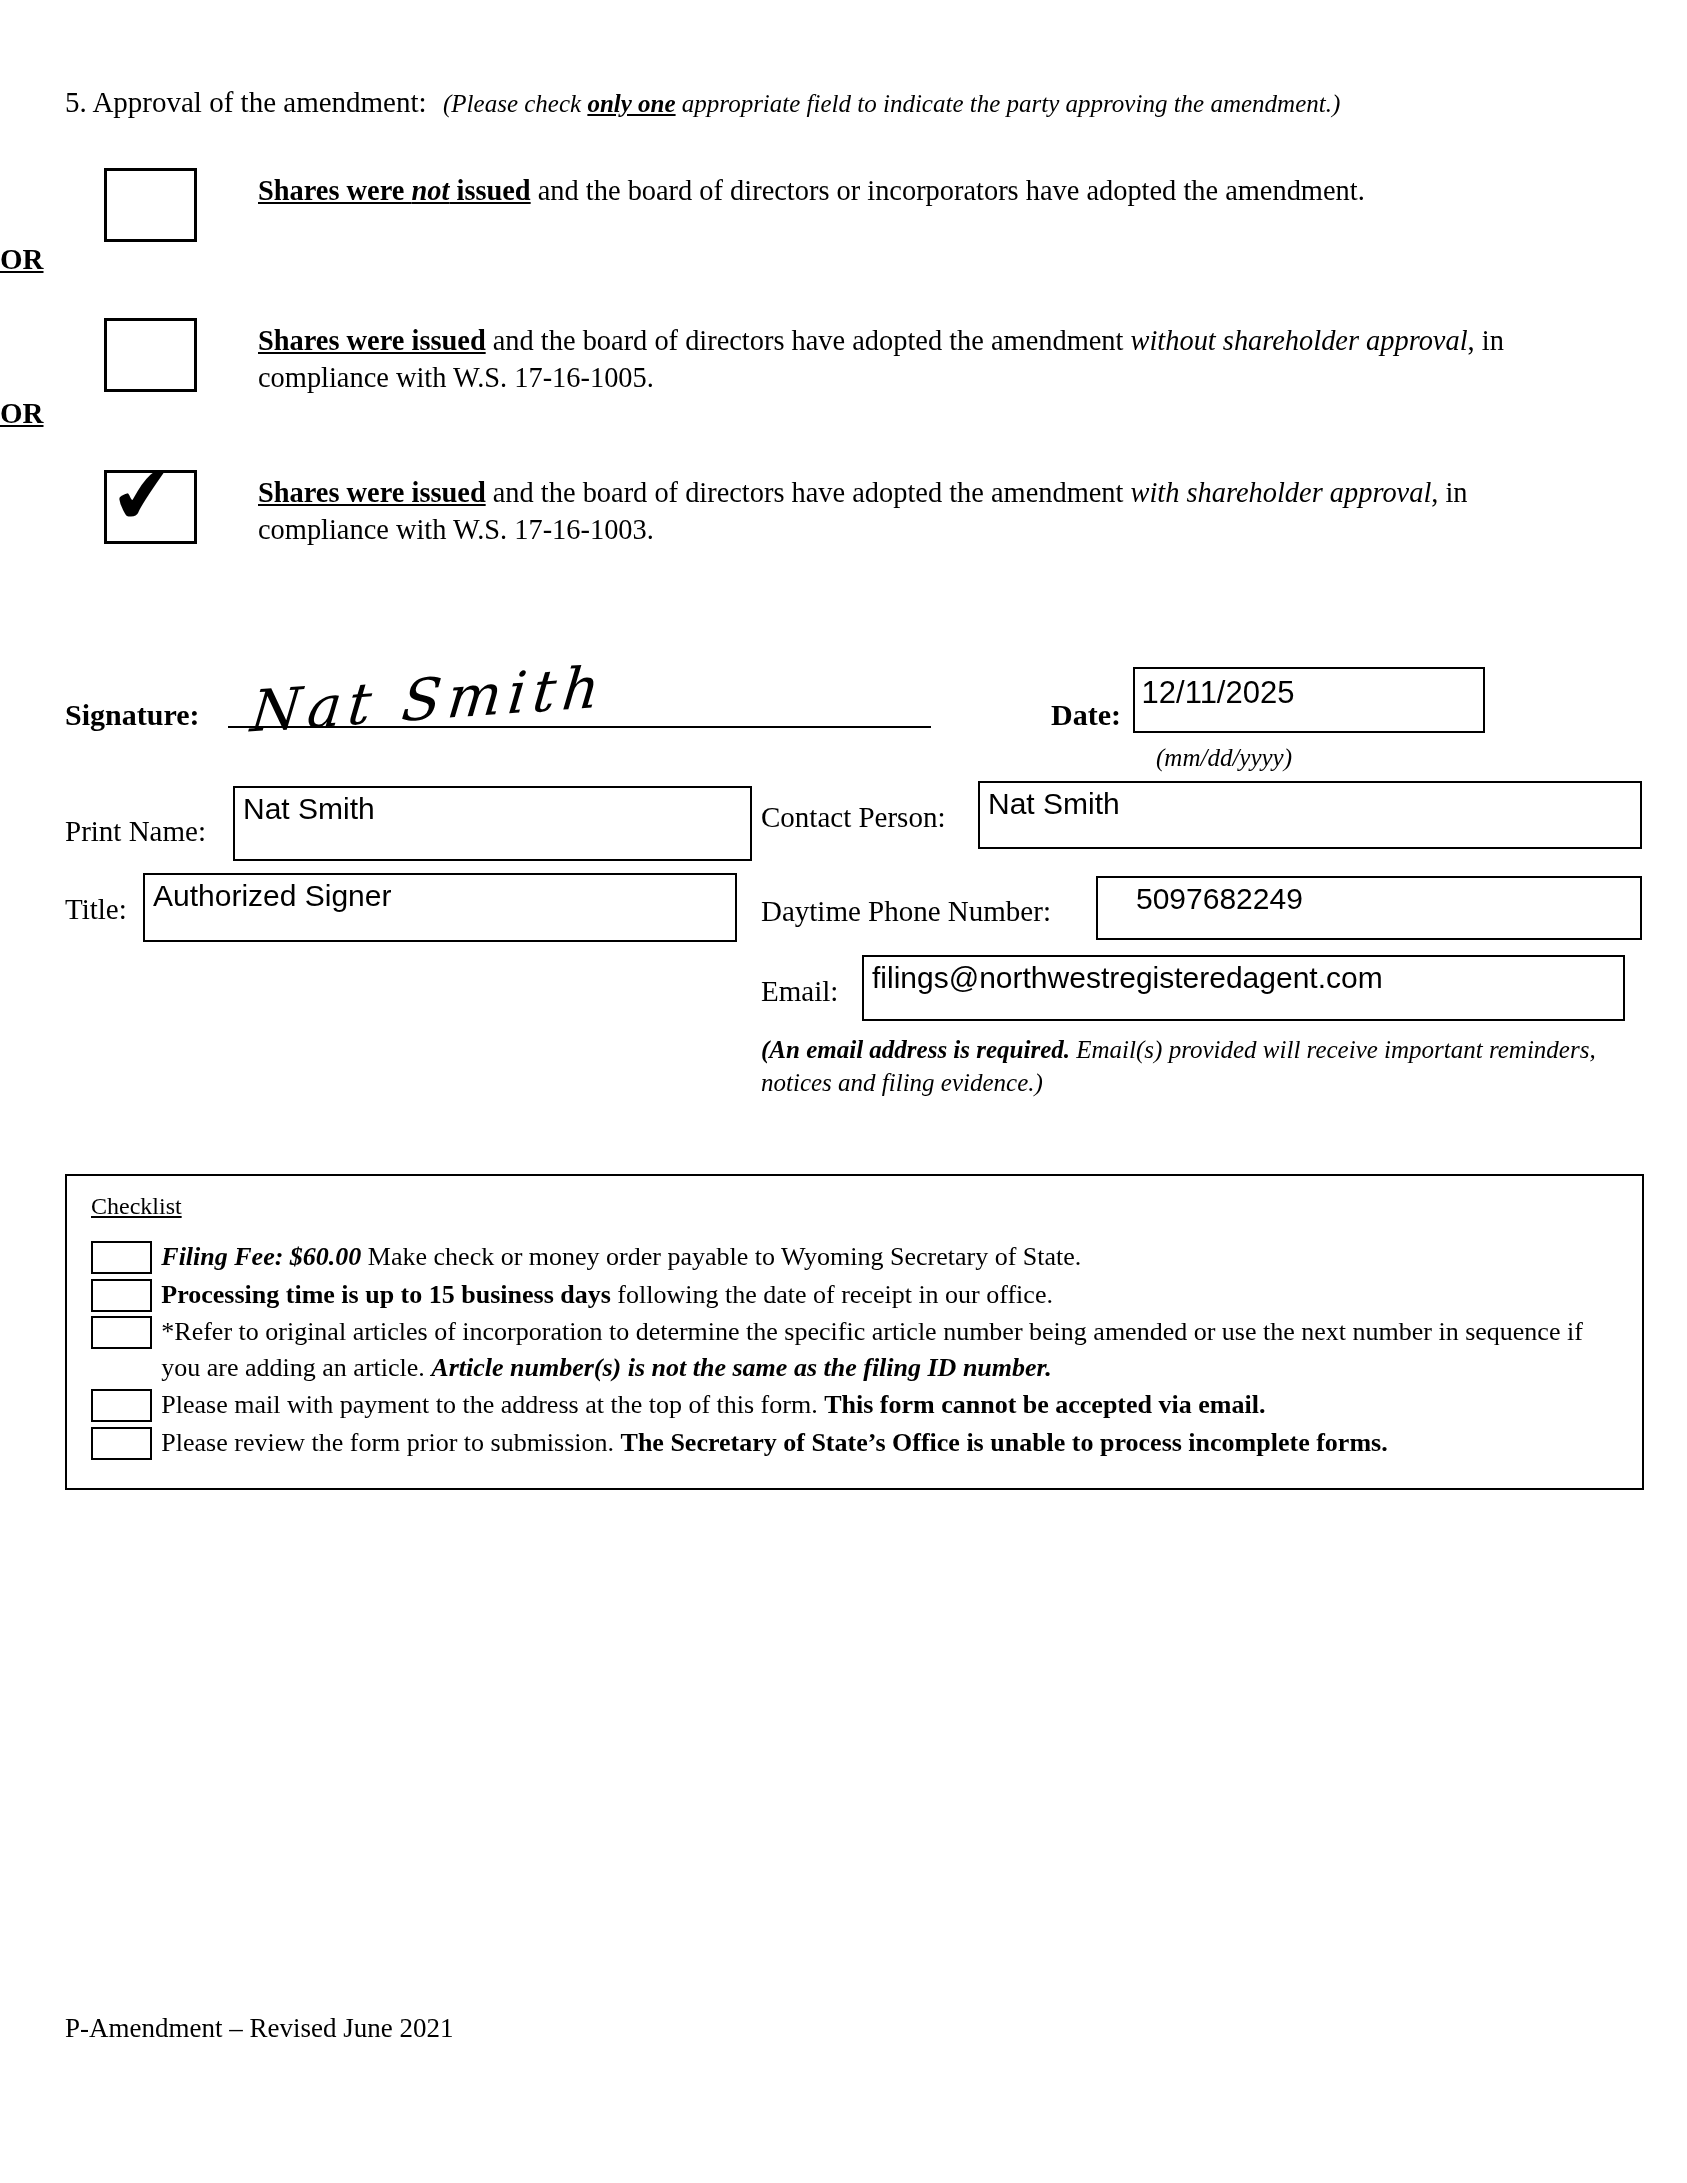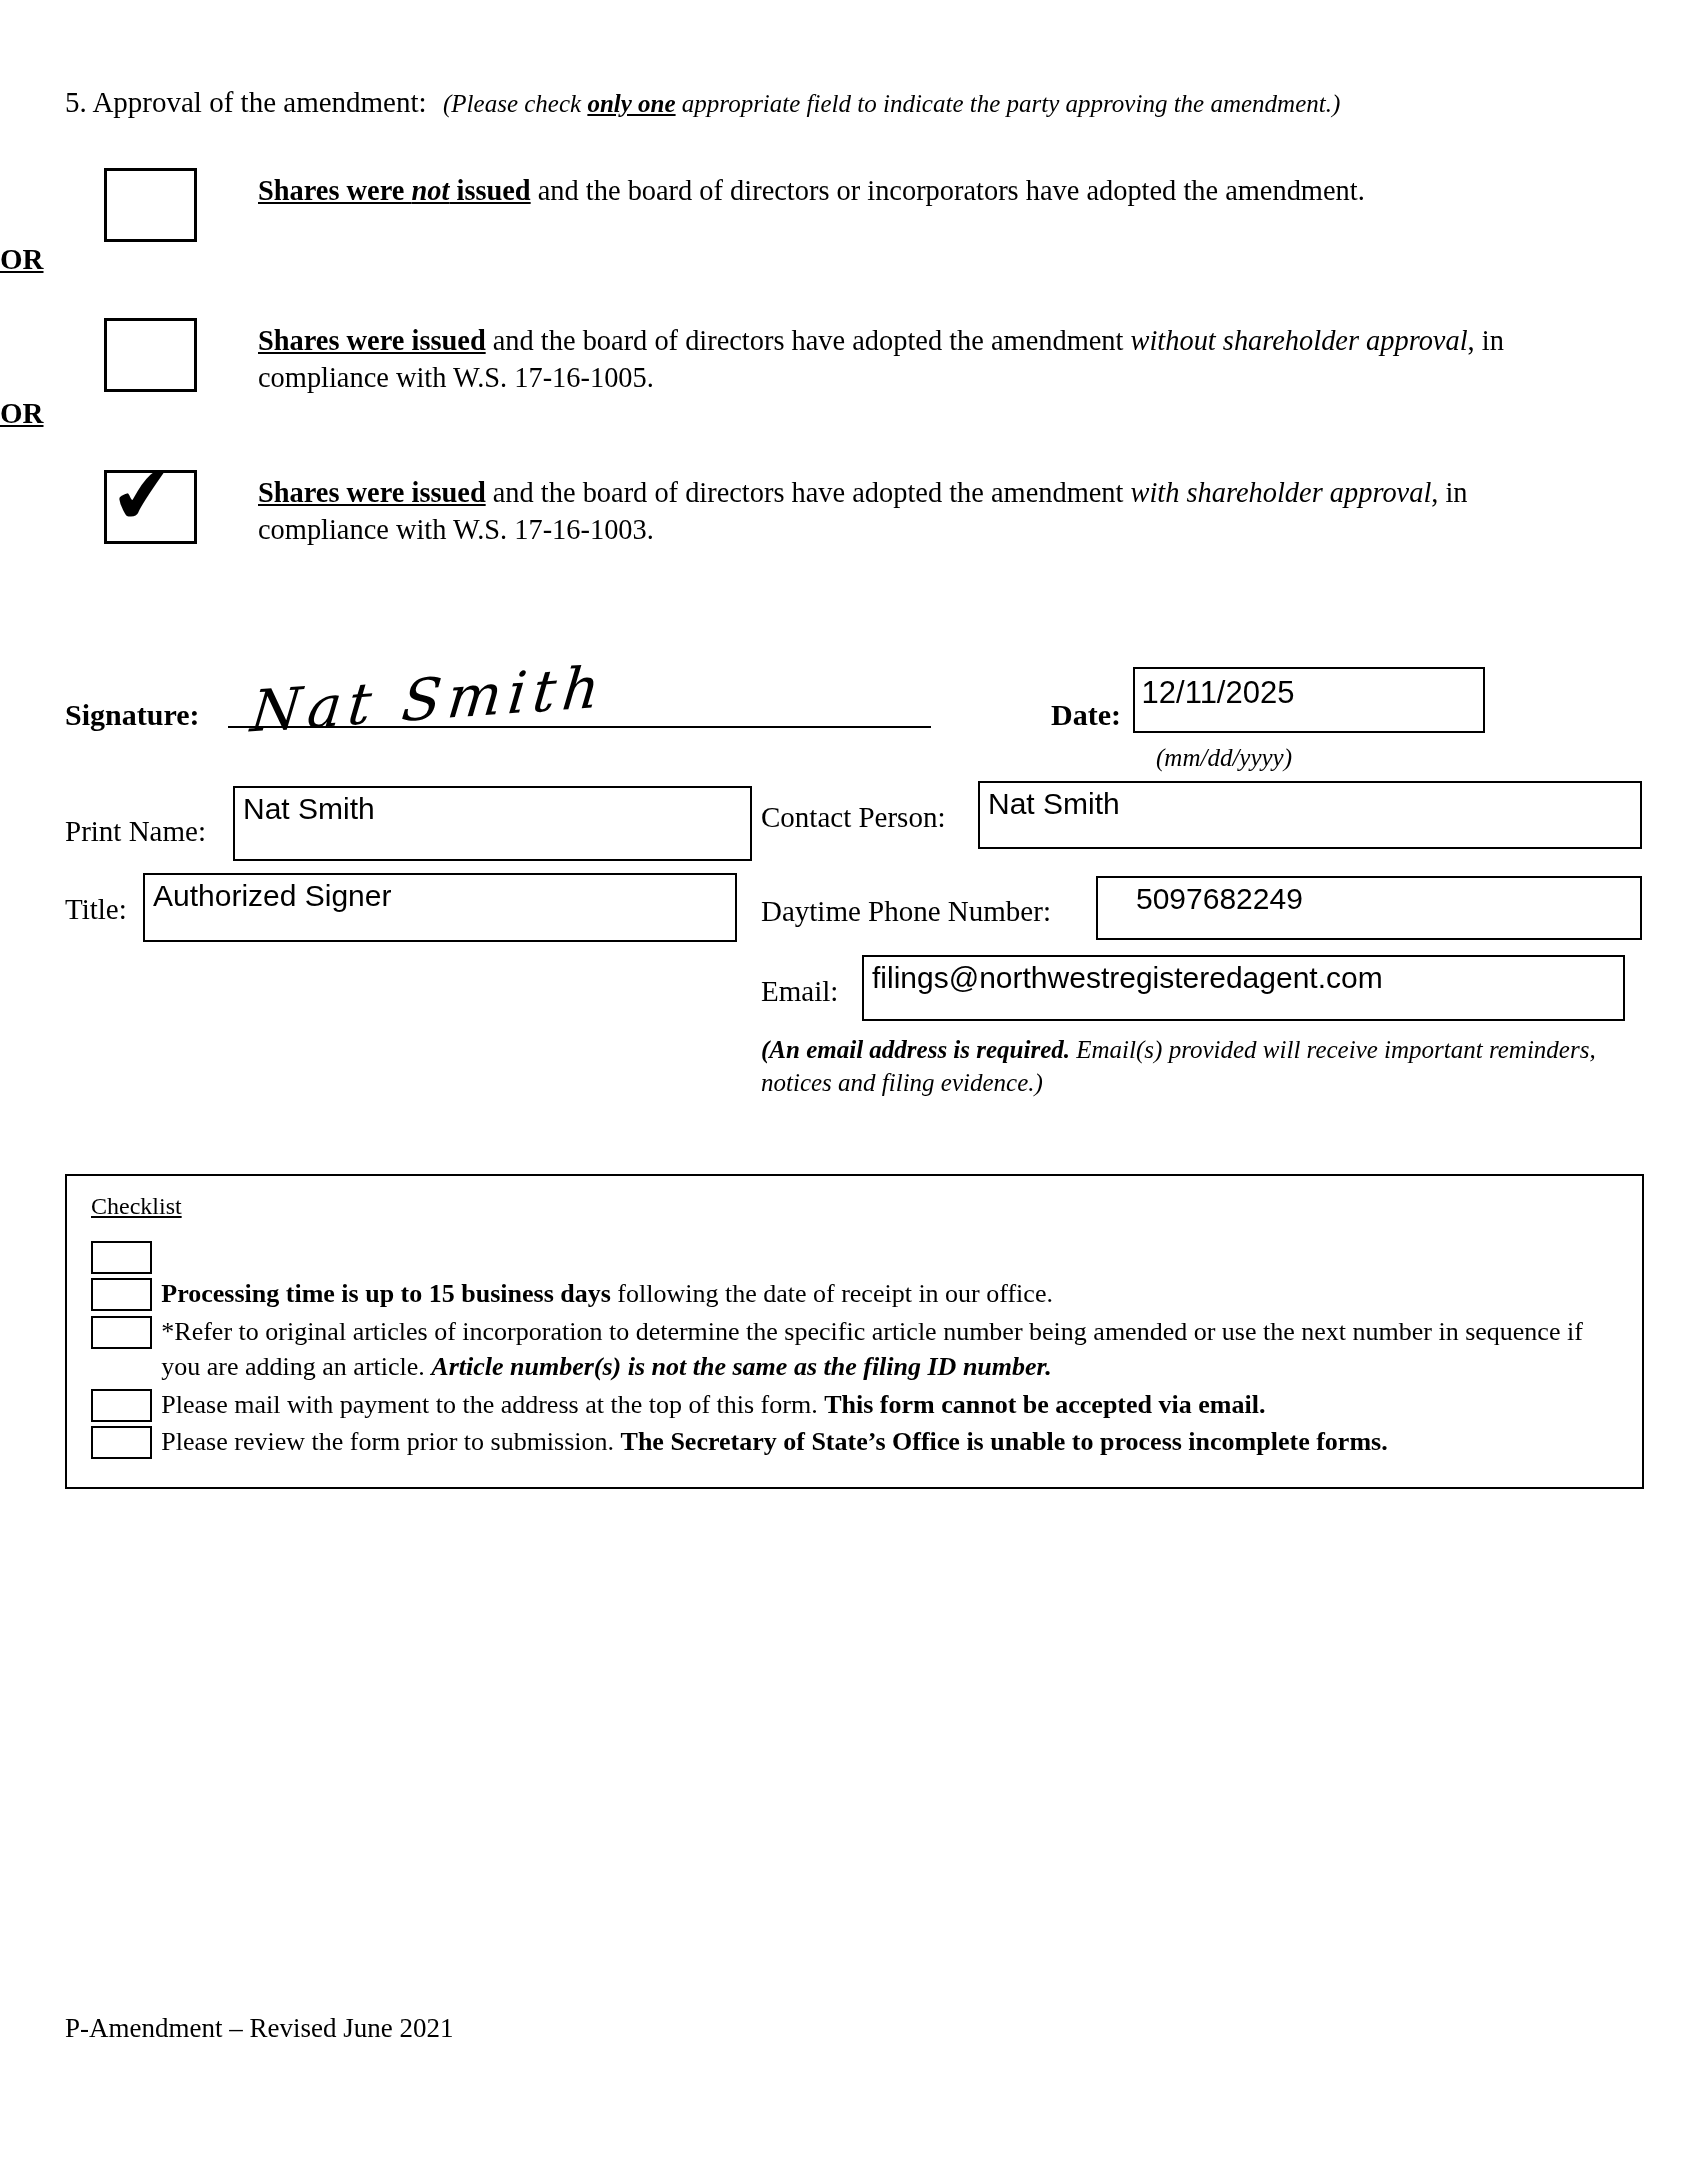--- a/index.html
+++ b/index.html
@@ -156,20 +156,23 @@
     <div class="email-note">
       <span class="bi">(An email address is required.</span><span> Email(s) provided will receive important reminders, notices and filing evidence.)</span>
     </div>
   </div>
 
   <div class="abs checklist">
     <div class="checklist-title">Checklist</div>
 
     <div class="check-item">
       <div class="cb-s"></div>
+      <div class="check-item-text">
+        <span class="bi">Filing Fee: $60.00</span><span> Make check or money order payable to Wyoming Secretary of State.</span>
+      </div>
     </div>
 
     <div class="check-item">
       <div class="cb-s"></div>
       <div class="check-item-text">
         <span class="bd">Processing time is up to 15 business days</span><span> following the date of receipt in our office.</span>
       </div>
     </div>
 
     <div class="check-item">

